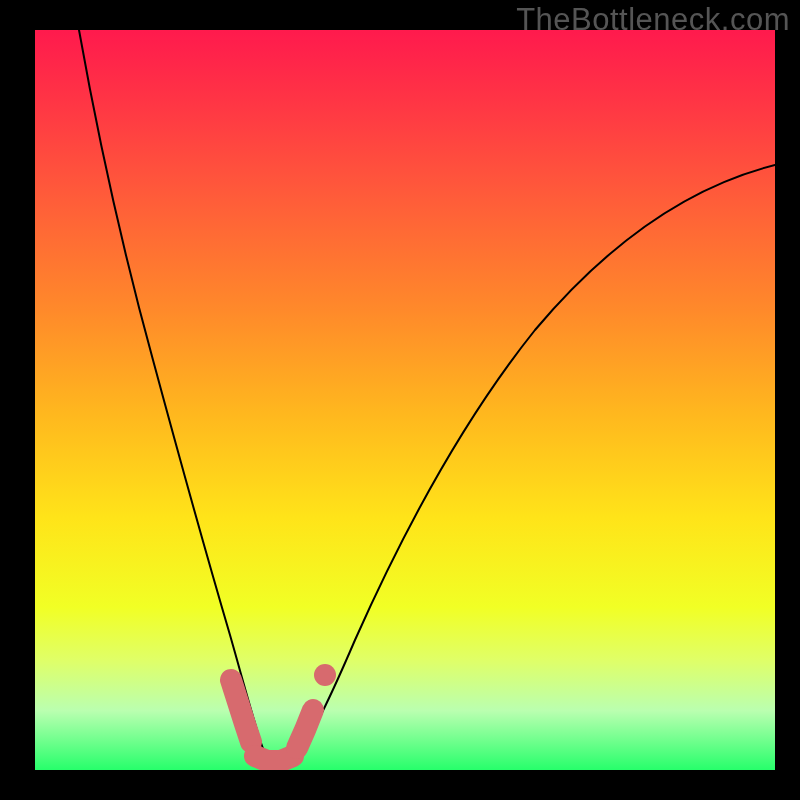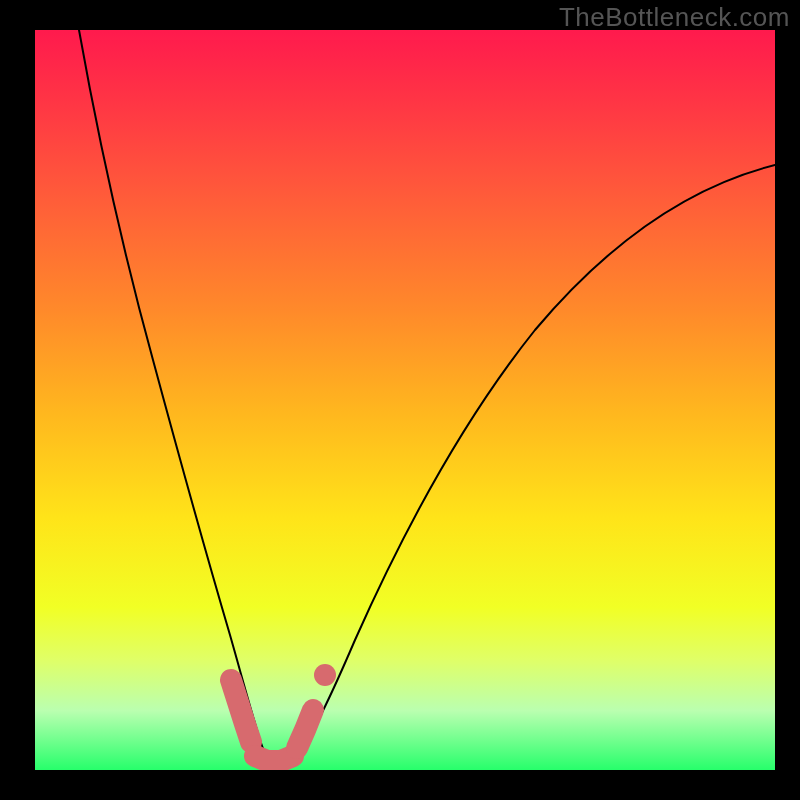--- a/index.html
+++ b/index.html
@@ -14,21 +14,21 @@
     position: relative;
     width: 800px;
     height: 800px;
     background: #000;
   }
   .watermark {
     position: absolute;
     top: 2px;
     right: 10px;
     font-family: Arial, Helvetica, sans-serif;
-    font-size: 26px;
+    font-size: 31px;
     font-weight: 500;
     color: #555;
     letter-spacing: 0.5px;
   }
   .plot {
     position: absolute;
     left: 35px;
     top: 30px;
     width: 740px;
     height: 740px;

